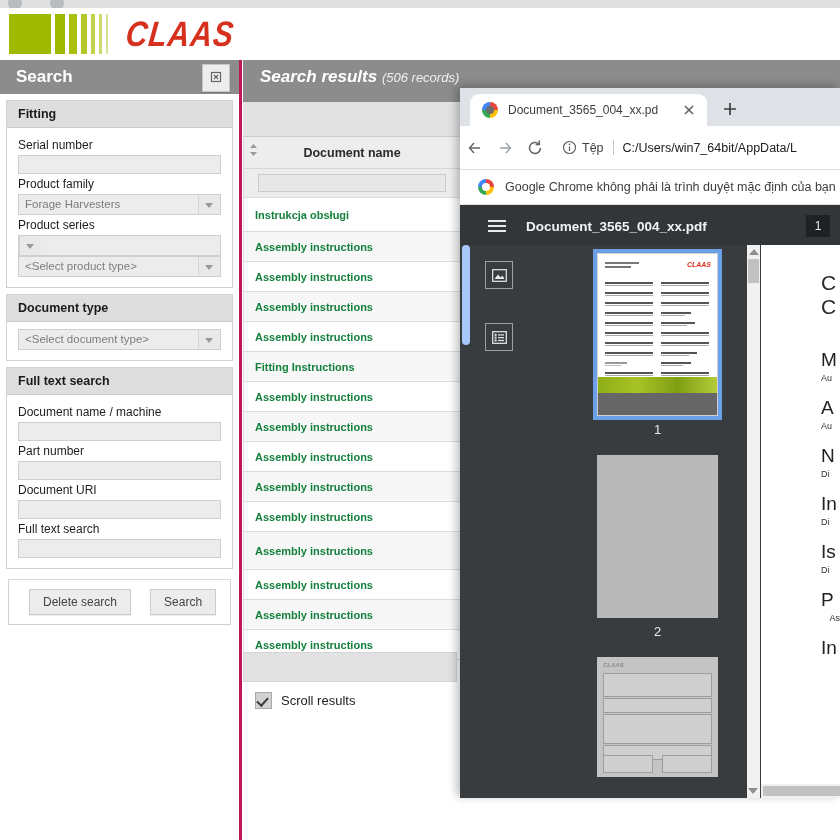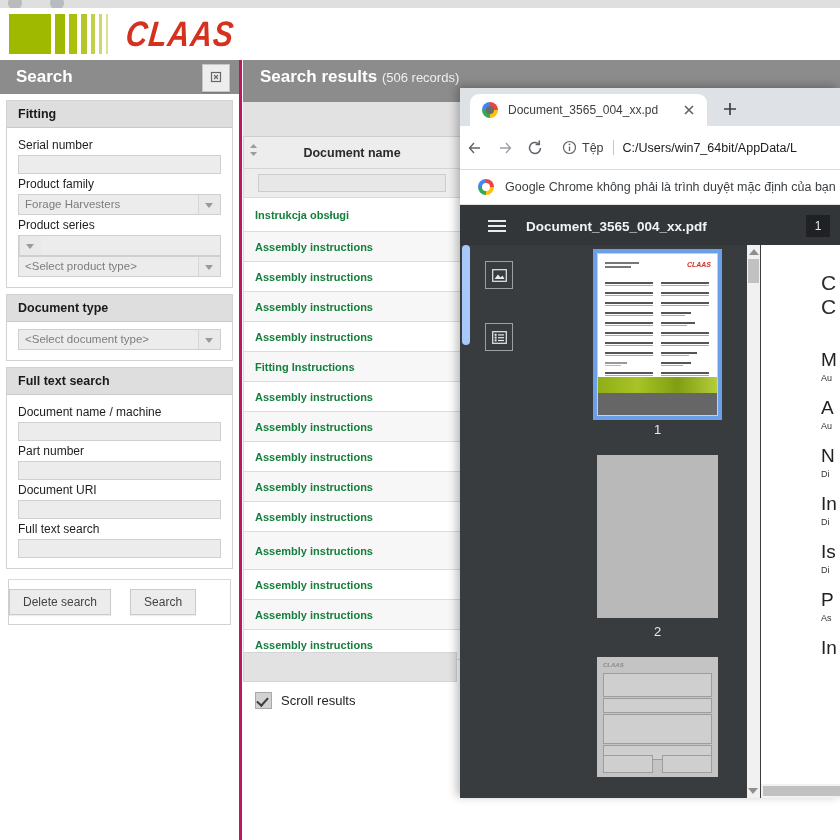--- a/index.html
+++ b/index.html
@@ -40,27 +40,27 @@
   .fld-label{font-size:12px;color:#1d1d1d;margin:3px 0 3px 0;}
   .txt-input{height:19px;background:#ececec;border:1px solid #cfcfcf;box-sizing:border-box;width:100%;}
   .sel{display:flex;height:21px;border:1px solid #cfcfcf;background:#ececec;box-sizing:border-box;}
   .sel .val{flex:1;line-height:19px;padding-left:6px;font-size:11.5px;color:#7d7d7d;
     white-space:nowrap;overflow:hidden;}
   .sel .arrow{width:21px;border-left:1px solid #d5d5d5;background:#e9e9e9;position:relative;}
   .sel .arrow:after{content:"";position:absolute;left:6px;top:8px;border-left:4px solid transparent;
     border-right:4px solid transparent;border-top:5px solid #9a9a9a;}
   #btn-row{margin:10px 8px 0 8px;border-top:1px solid #dadada;padding-top:9px;display:flex;gap:19px;
     border-left:1px solid #d2d2d2;border-right:1px solid #d2d2d2;border-bottom:1px solid #d2d2d2;
-    padding-left:0;padding-bottom:9px;}
+    padding-left:20px;padding-bottom:9px;}
   .btn{background:#ececec;border:1px solid #cbcbcb;font-size:12px;color:#444;padding:5px 13px;
     box-shadow:0 1px 1px rgba(0,0,0,.07);}
 
   
   #results-panel{position:absolute;left:243px;top:60px;right:0;bottom:0;background:#fff;}
-  #results-head{height:42px;background:#8c8c8c;color:#fff;}
+  #results-head{height:42px;background:#8c8c8c;color:#fff;font-style:italic;}
   #results-head .rtitle{font-size:17px;font-weight:bold;padding-left:17px;line-height:34px;}
   #results-head .rcount{font-size:13px;font-weight:normal;color:#efefef;}
   #results-toolbar{height:34px;background:#e2e2e2;border-bottom:1px solid #cdcdcd;}
   #results-table{width:560px;border-collapse:collapse;table-layout:fixed;}
   #results-table th{background:#ededed;border:1px solid #d5d5d5;border-top:none;
     font-size:12.5px;color:#2a2a2a;height:29px;}
   #results-table th .thwrap{display:flex;align-items:center;justify-content:center;position:relative;}
   .sort-ico{position:absolute;left:4px;top:-4px;}
   #filter-row td{border:1px solid #d9d9d9;border-top:none;background:#ededed;height:28px;padding:0 14px;}
   #filter-row input{width:100%;height:18px;background:#e7e7e7;border:1px solid #cccccc;box-sizing:border-box;}
@@ -509,21 +509,21 @@
             <div class="pg-sub" style="margin-bottom: 14px;">Au</div>
             <div class="pg-item">A</div>
             <div class="pg-sub" style="margin-bottom: 14px;">Au</div>
             <div class="pg-item">N</div>
             <div class="pg-sub" style="margin-bottom: 14px;">Di</div>
             <div class="pg-item">In</div>
             <div class="pg-sub" style="margin-bottom: 14px;">Di</div>
             <div class="pg-item">Is</div>
             <div class="pg-sub" style="margin-bottom: 14px;">Di</div>
             <div class="pg-item">P</div>
-            <div class="pg-sub" style="margin-bottom: 14px;">As</div>
+            <div class="pg-sub" style="margin-bottom: 14px; text-align: right;">As</div>
             <div class="pg-item">In</div>
             <div class="pg-sub" style="margin-bottom: 14px;"></div>
           </div>
       </div>
     </div>
 
     <div id="pdf-hscroll">
       <div class="hbar"></div>
     </div>
   </div>

